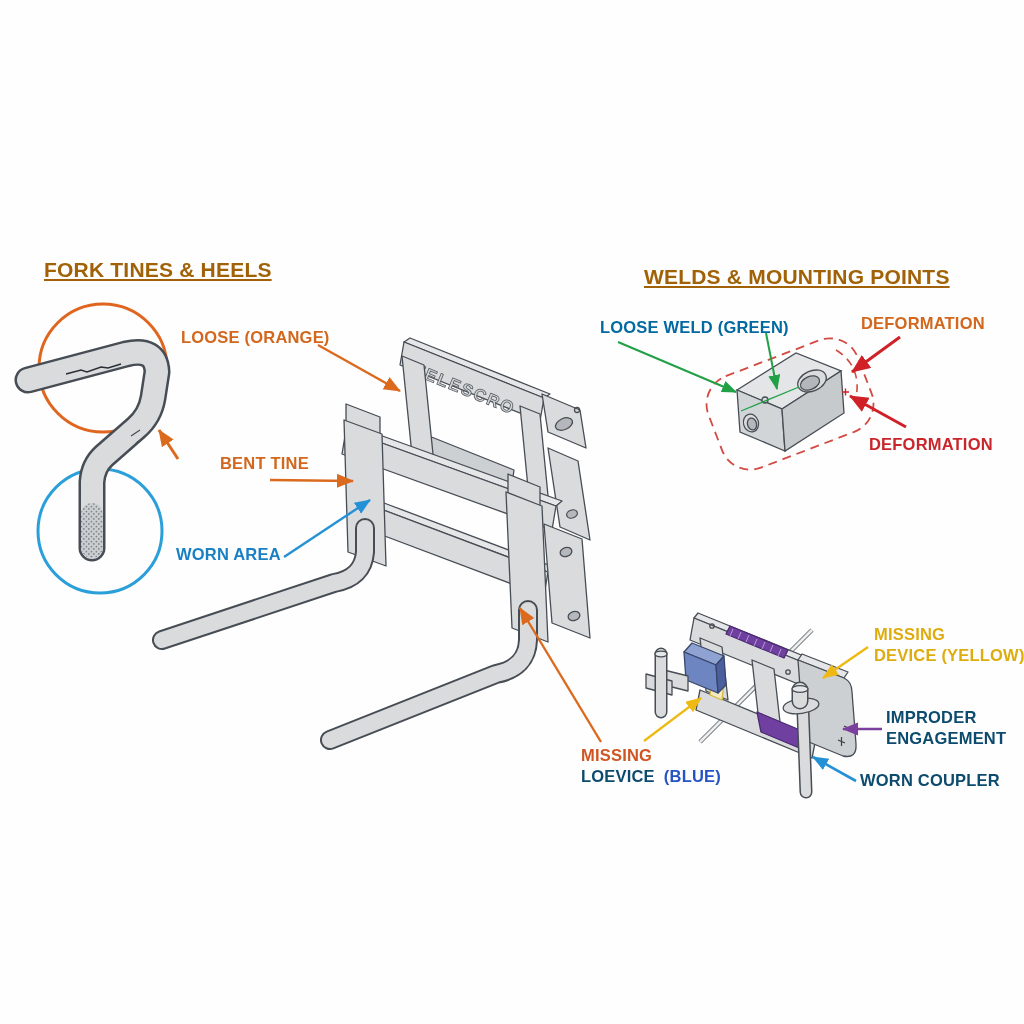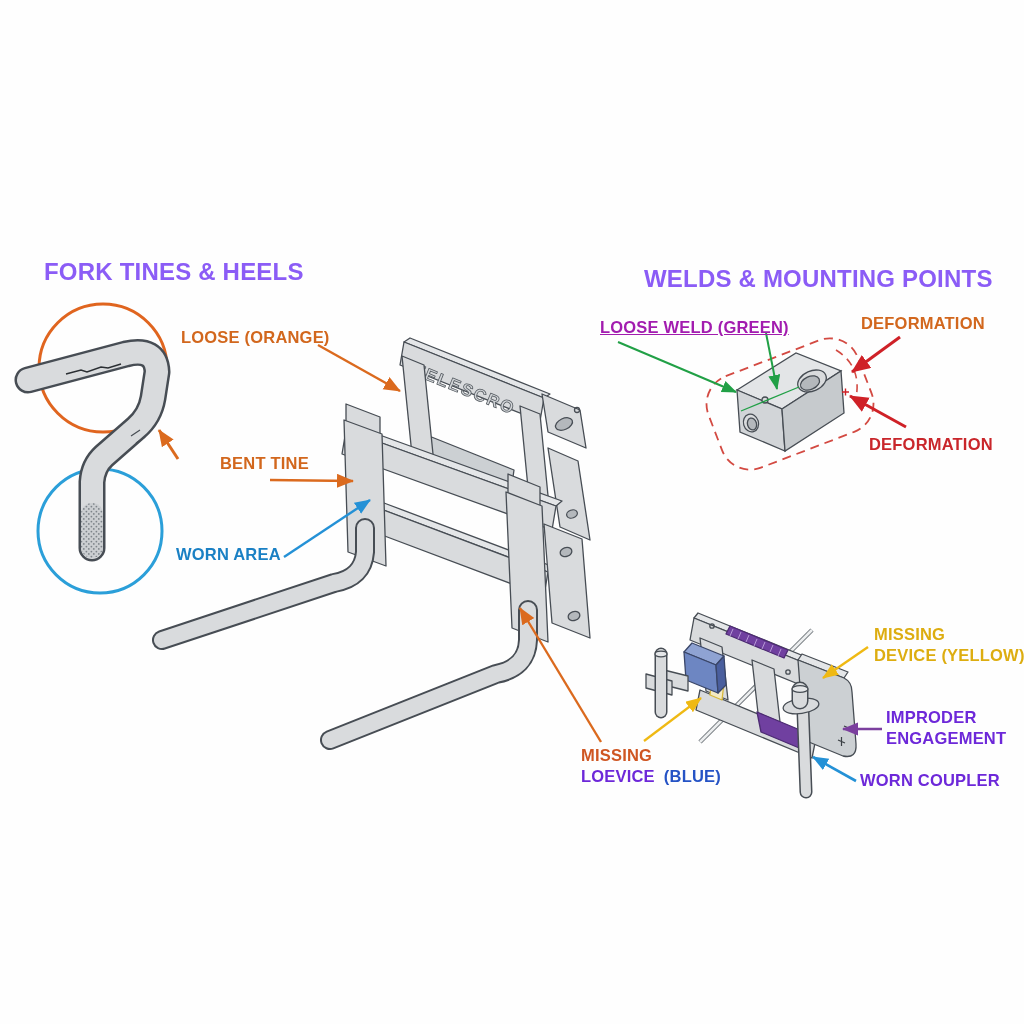--- a/index.html
+++ b/index.html
@@ -1,28 +1,28 @@
 <!DOCTYPE html>
 <html><head>
 <meta charset="utf-8">
 <style>
   html,body{margin:0;padding:0;background:#ffffff;}
   #canvas{position:relative;width:1024px;height:1024px;background:#fefefe;overflow:hidden;
           font-family:"Liberation Sans",sans-serif;}
   #art{position:absolute;left:0;top:0;}
   .label{position:absolute;font-weight:bold;font-size:16.5px;letter-spacing:.2px;white-space:nowrap;line-height:21px;}
-  .title{position:absolute;font-weight:bold;font-size:24px;color:#8b5cf6;letter-spacing:.2px;white-space:nowrap;}
+  .title{position:absolute;font-weight:bold;font-size:21px;color:#a16207;letter-spacing:.2px;white-space:nowrap;text-decoration:underline;}
   .c-orange{color:#d2671d;}
   .c-orangered{color:#cf5622;}
   .c-red{color:#c9262b;}
-  .c-green{color:#a21caf;text-decoration:underline;}
+  .c-green{color:#0369a1;}
   .c-blue{color:#1a80c4;}
   .c-royal{color:#2553c5;}
   .c-yellow{color:#ddad10;}
-  .c-purple{color:#6d28d9;}
+  .c-purple{color:#0c4a6e;}
   .gap{display:inline-block;margin-left:9px;}
 </style>
 </head>
 <body>
 
 <div id="canvas">
 
 <svg id="art" width="1024" height="1024" viewBox="0 0 1024 1024">
   <defs>
     <marker id="mO" markerUnits="userSpaceOnUse" markerWidth="18" markerHeight="16" refX="16" refY="7" orient="auto">

